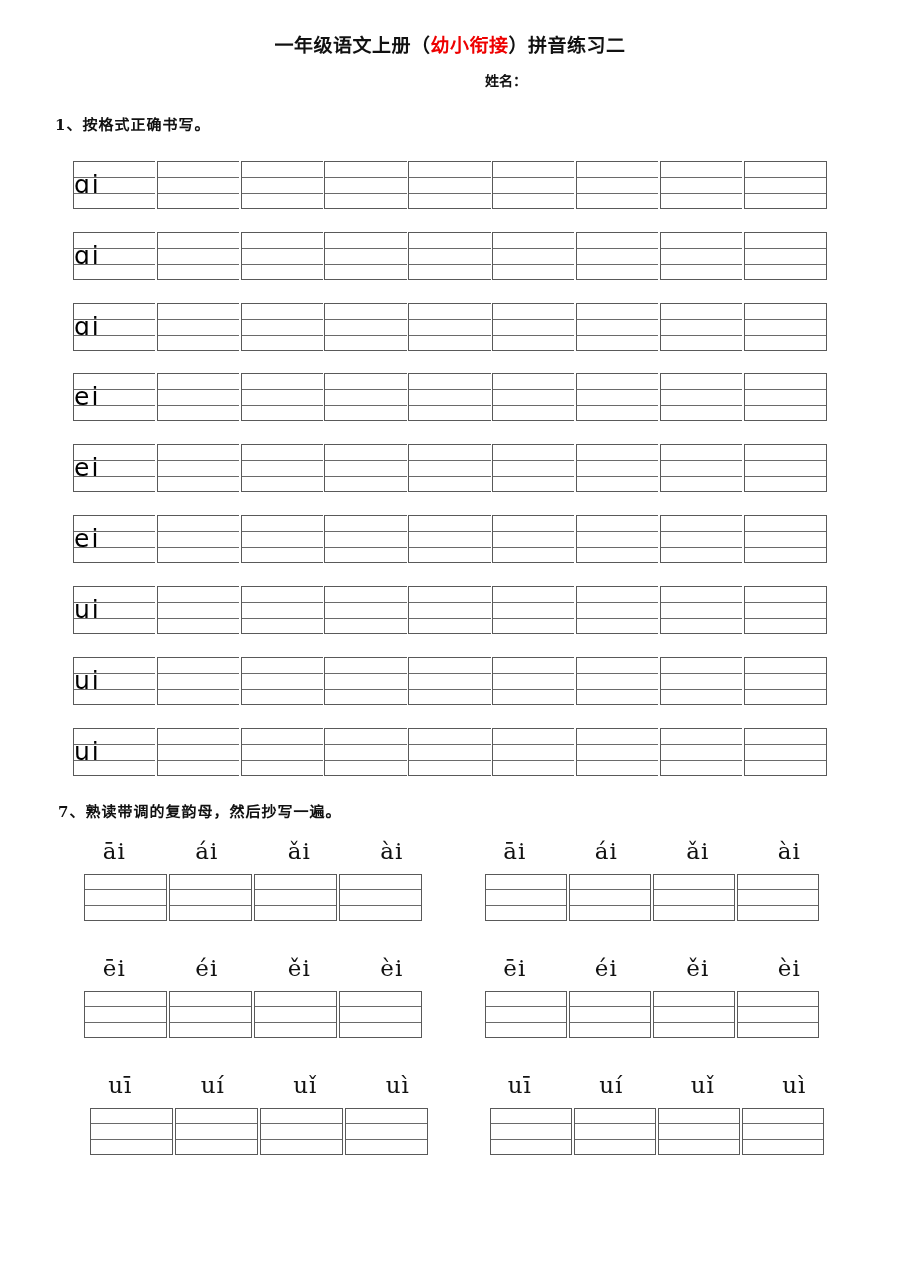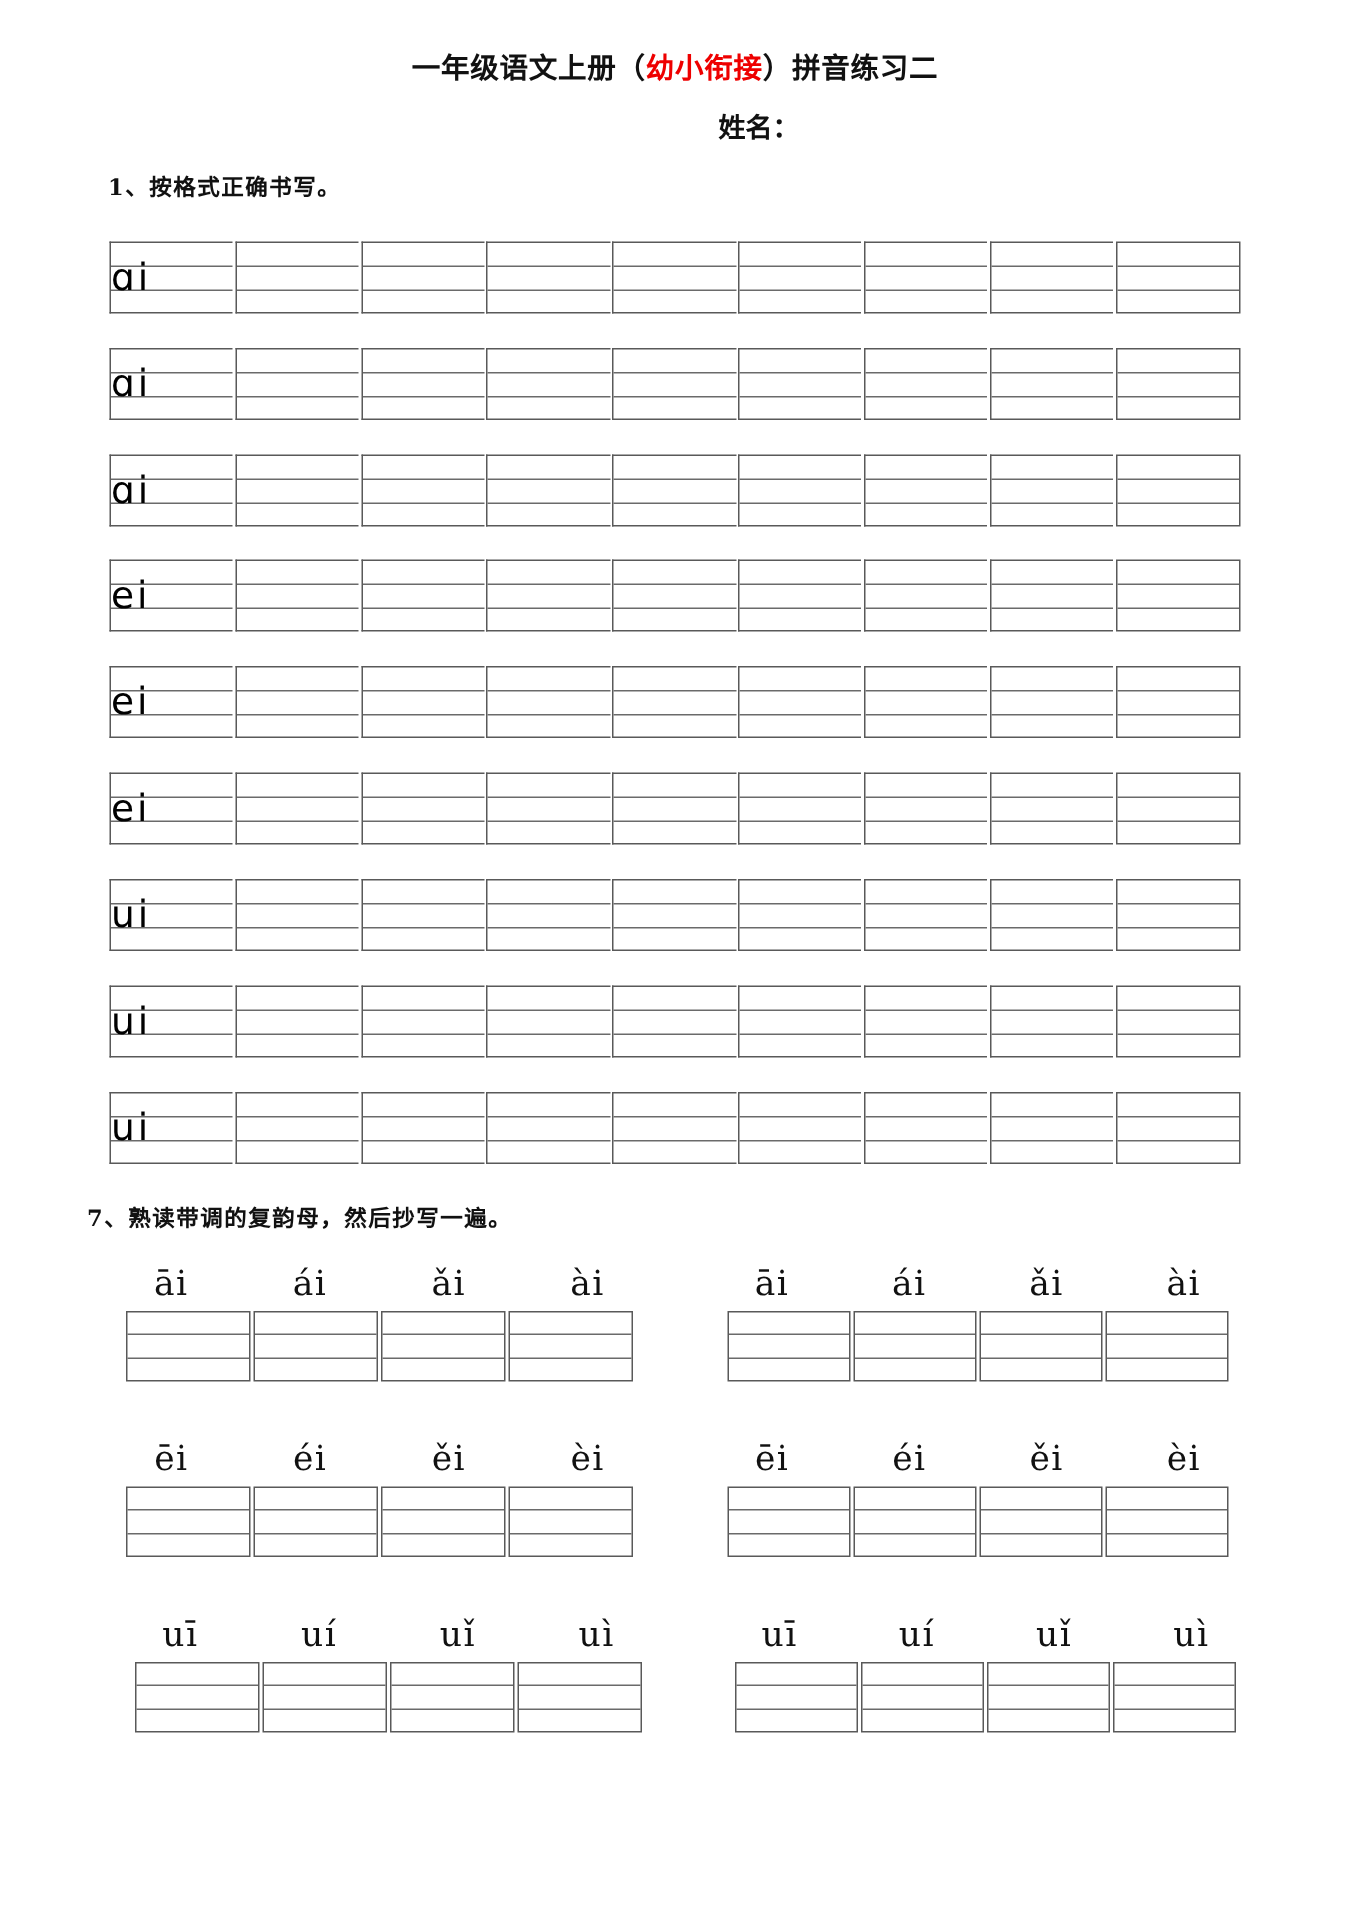--- a/index.html
+++ b/index.html
@@ -40,34 +40,34 @@
     color: #ee0000;
   }
   .name-row {
     position: absolute;
     top: 70px;
     left: 0;
     width: 900px;
     text-align: center;
     padding-left: 112px;
     box-sizing: border-box;
-    font-size: 18px;
+    font-size: 14px;
     font-weight: bold;
   }
 
   
   .instruction {
     position: absolute;
     font-family: "DejaVu Serif", "Liberation Serif", serif;
     font-weight: bold;
     font-size: 15px;
     letter-spacing: 1px;
     white-space: nowrap;
   }
-  #instruction-1 { top: 113px; left: 55px; margin-left: 17px; }
+  #instruction-1 { top: 113px; left: 55px; }
   #instruction-2 { top: 800px; left: 58px; }
 
   
   .grid-block {
     position: absolute;
     left: 73px;
     width: 754px;
     display: flex;
   }
   .grid-cell {
@@ -120,21 +120,21 @@
   .tone-group {
     position: absolute;
   }
   .tone-labels {
     display: flex;
     width: 100%;
     font-family: "DejaVu Serif", "Liberation Serif", serif;
     font-size: 23px;
     letter-spacing: 1px;
     height: 36px;
-    align-items: center;
+    align-items: flex-start;
     gap: 32px;
   }
   .tone-label {
     flex: 1 1 0;
     text-align: center;
     white-space: nowrap;
   }
   .small-grid {
     display: flex;
     width: 100%;

